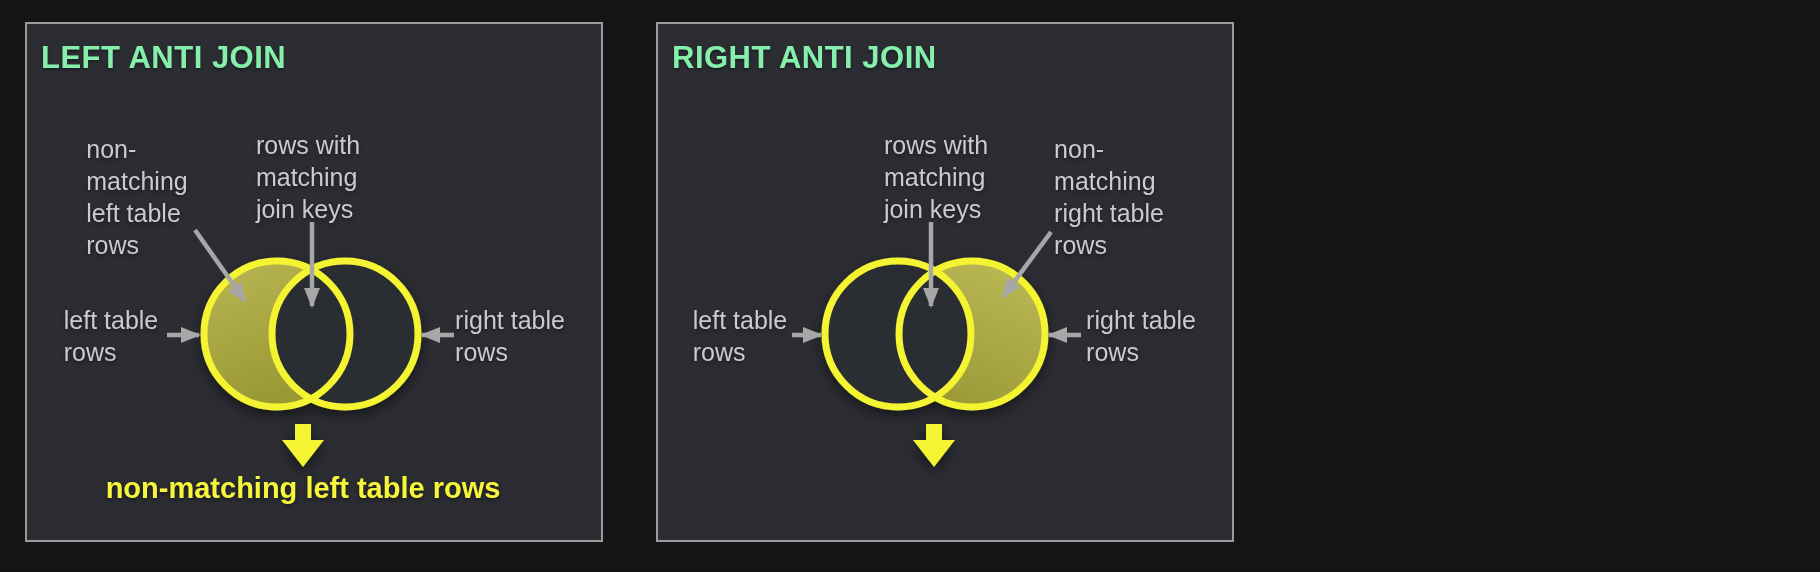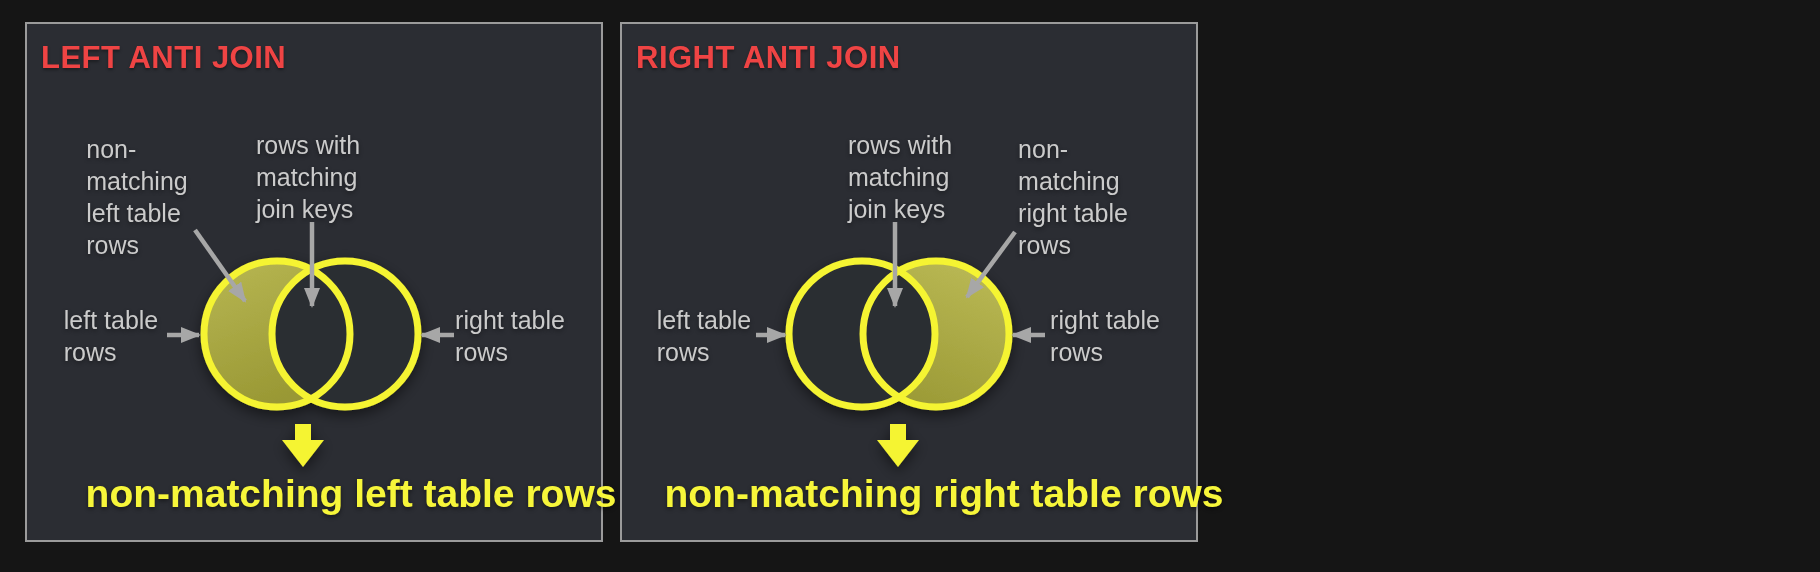--- a/index.html
+++ b/index.html
@@ -16,45 +16,44 @@
     top: 22px;
     width: 574px; height: 516px;
     background: #2b2d33;
     border: 2px solid #9b9b9b;
   }
   .panel-title {
     position: absolute;
     left: 14px; top: 16px;
     font-size: 31px;
     font-weight: bold;
-    color: #ef4444;
+    color: #86efac;
     letter-spacing: 0.5px;
     text-shadow: 0 2px 3px rgba(0,0,0,0.35);
     white-space: nowrap;
   }
   .venn-svg { position: absolute; inset: 0; width: 574px; height: 516px; }
   .ann {
     position: absolute;
     transform: translateX(-50%);
     text-align: left;
     color: #cbcbcb;
     font-size: 25px;
     line-height: 32px;
     white-space: nowrap;
     text-shadow: 0 2px 4px rgba(0,0,0,0.4);
   }
   .result-label {
     position: absolute;
     transform: translateX(-50%);
-    font-size: 39px;
+    font-size: 29px;
     font-weight: bold;
     color: #f7f63a;
     white-space: nowrap;
     text-shadow: 0 2px 4px rgba(0,0,0,0.45);
-    margin-left: 48px;
   }
 </style>
 </head>
 <body>
 
 <div class="canvas">
 
   <div class="panel" style="left:25px;">
     <svg class="venn-svg" viewBox="0 0 574 516">
       <defs>
@@ -107,21 +106,21 @@
     </div>
 
     <div class="ann" style="left:483px; top:280px">
       <div>right table</div>
       <div>rows</div>
     </div>
 
     <div class="result-label" style="left:276px; top:448px">non-matching left table rows</div>
   </div>
 
-  <div class="panel" style="left:620px;text-decoration:underline;">
+  <div class="panel" style="left:656px;text-decoration:underline;">
     <svg class="venn-svg" viewBox="0 0 574 516">
       <defs>
         <linearGradient id="olive2" x1="0.6" y1="0" x2="0.2" y2="1">
           <stop offset="0" stop-color="#b8b753"></stop>
           <stop offset="1" stop-color="#999834"></stop>
         </linearGradient>
         <marker id="gah2" markerUnits="userSpaceOnUse" markerWidth="22" markerHeight="18" refX="18" refY="8" orient="auto">
           <path d="M0,0 L20,8 L0,16 Z" fill="#a7a7a7"></path>
         </marker>
         <filter id="ds2" x="-30%" y="-30%" width="160%" height="160%">
@@ -163,16 +162,15 @@
     <div class="ann" style="left:82px; top:280px">
       <div>left table</div>
       <div>rows</div>
     </div>
 
     <div class="ann" style="left:483px; top:280px">
       <div>right table</div>
       <div>rows</div>
     </div>
 
-    <div class="result-label" style="left:274px; top:448px">non-matching right table rows</div>
   </div>
 
 </div>
 
 </body></html>

